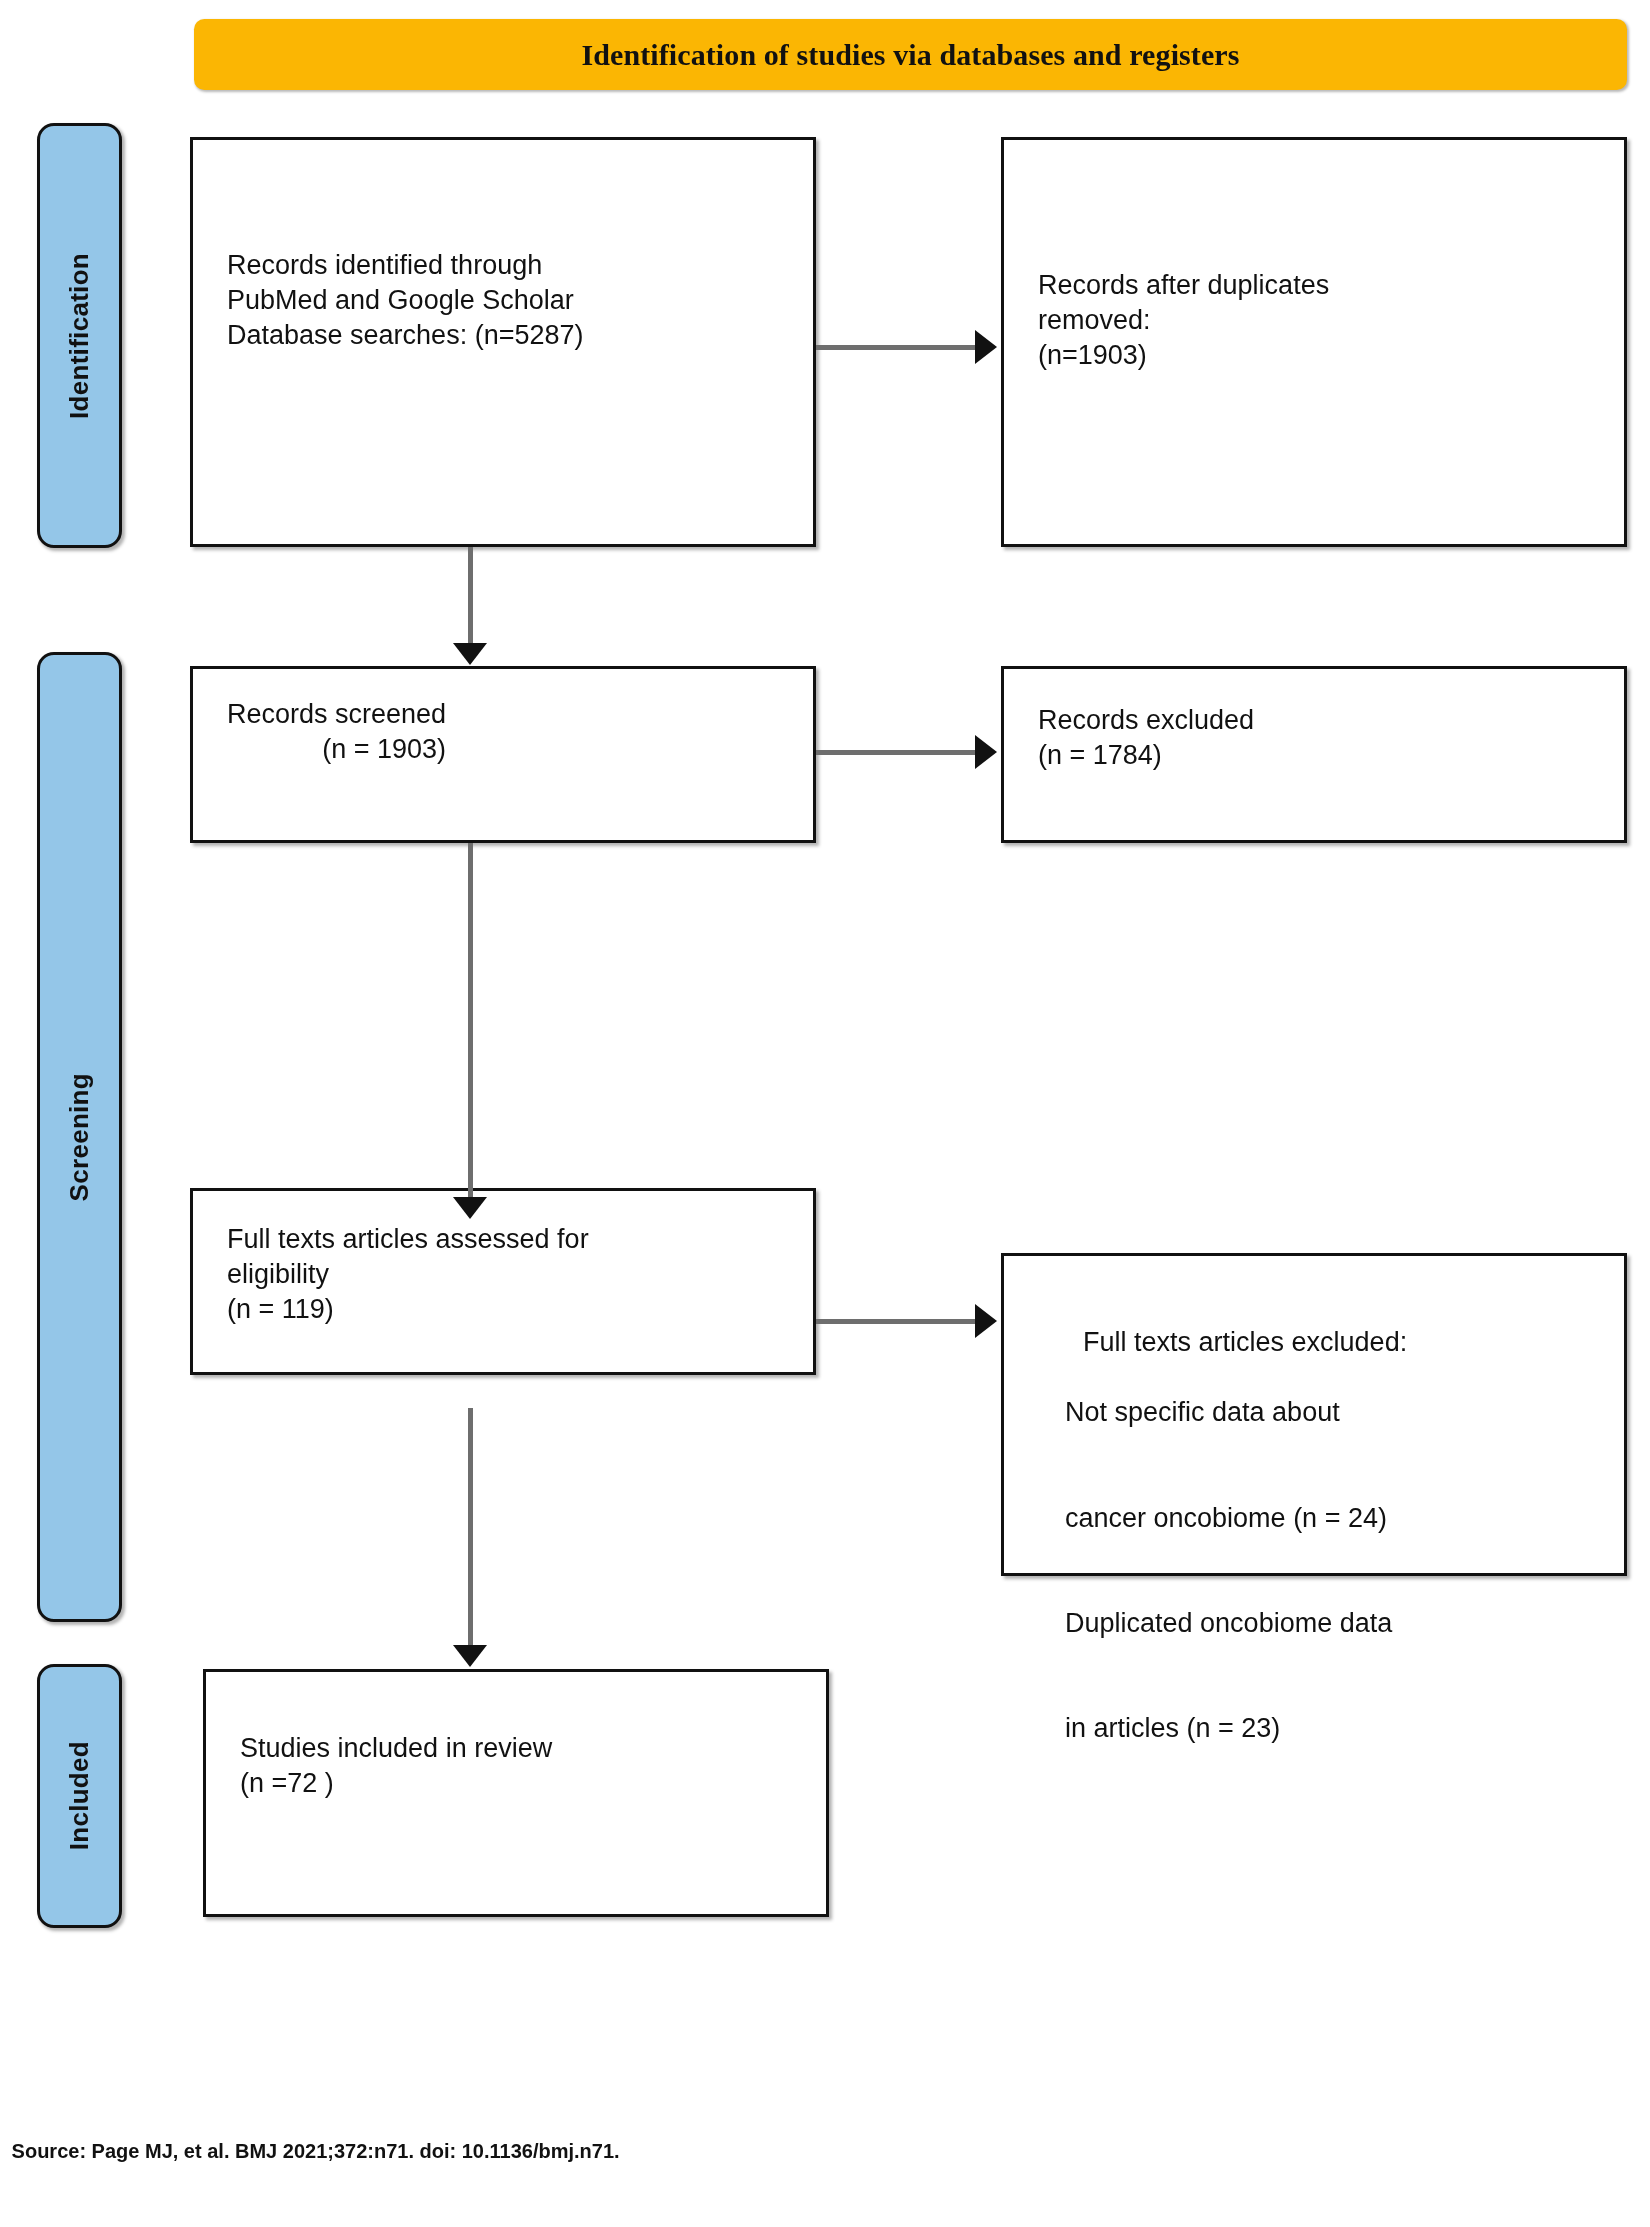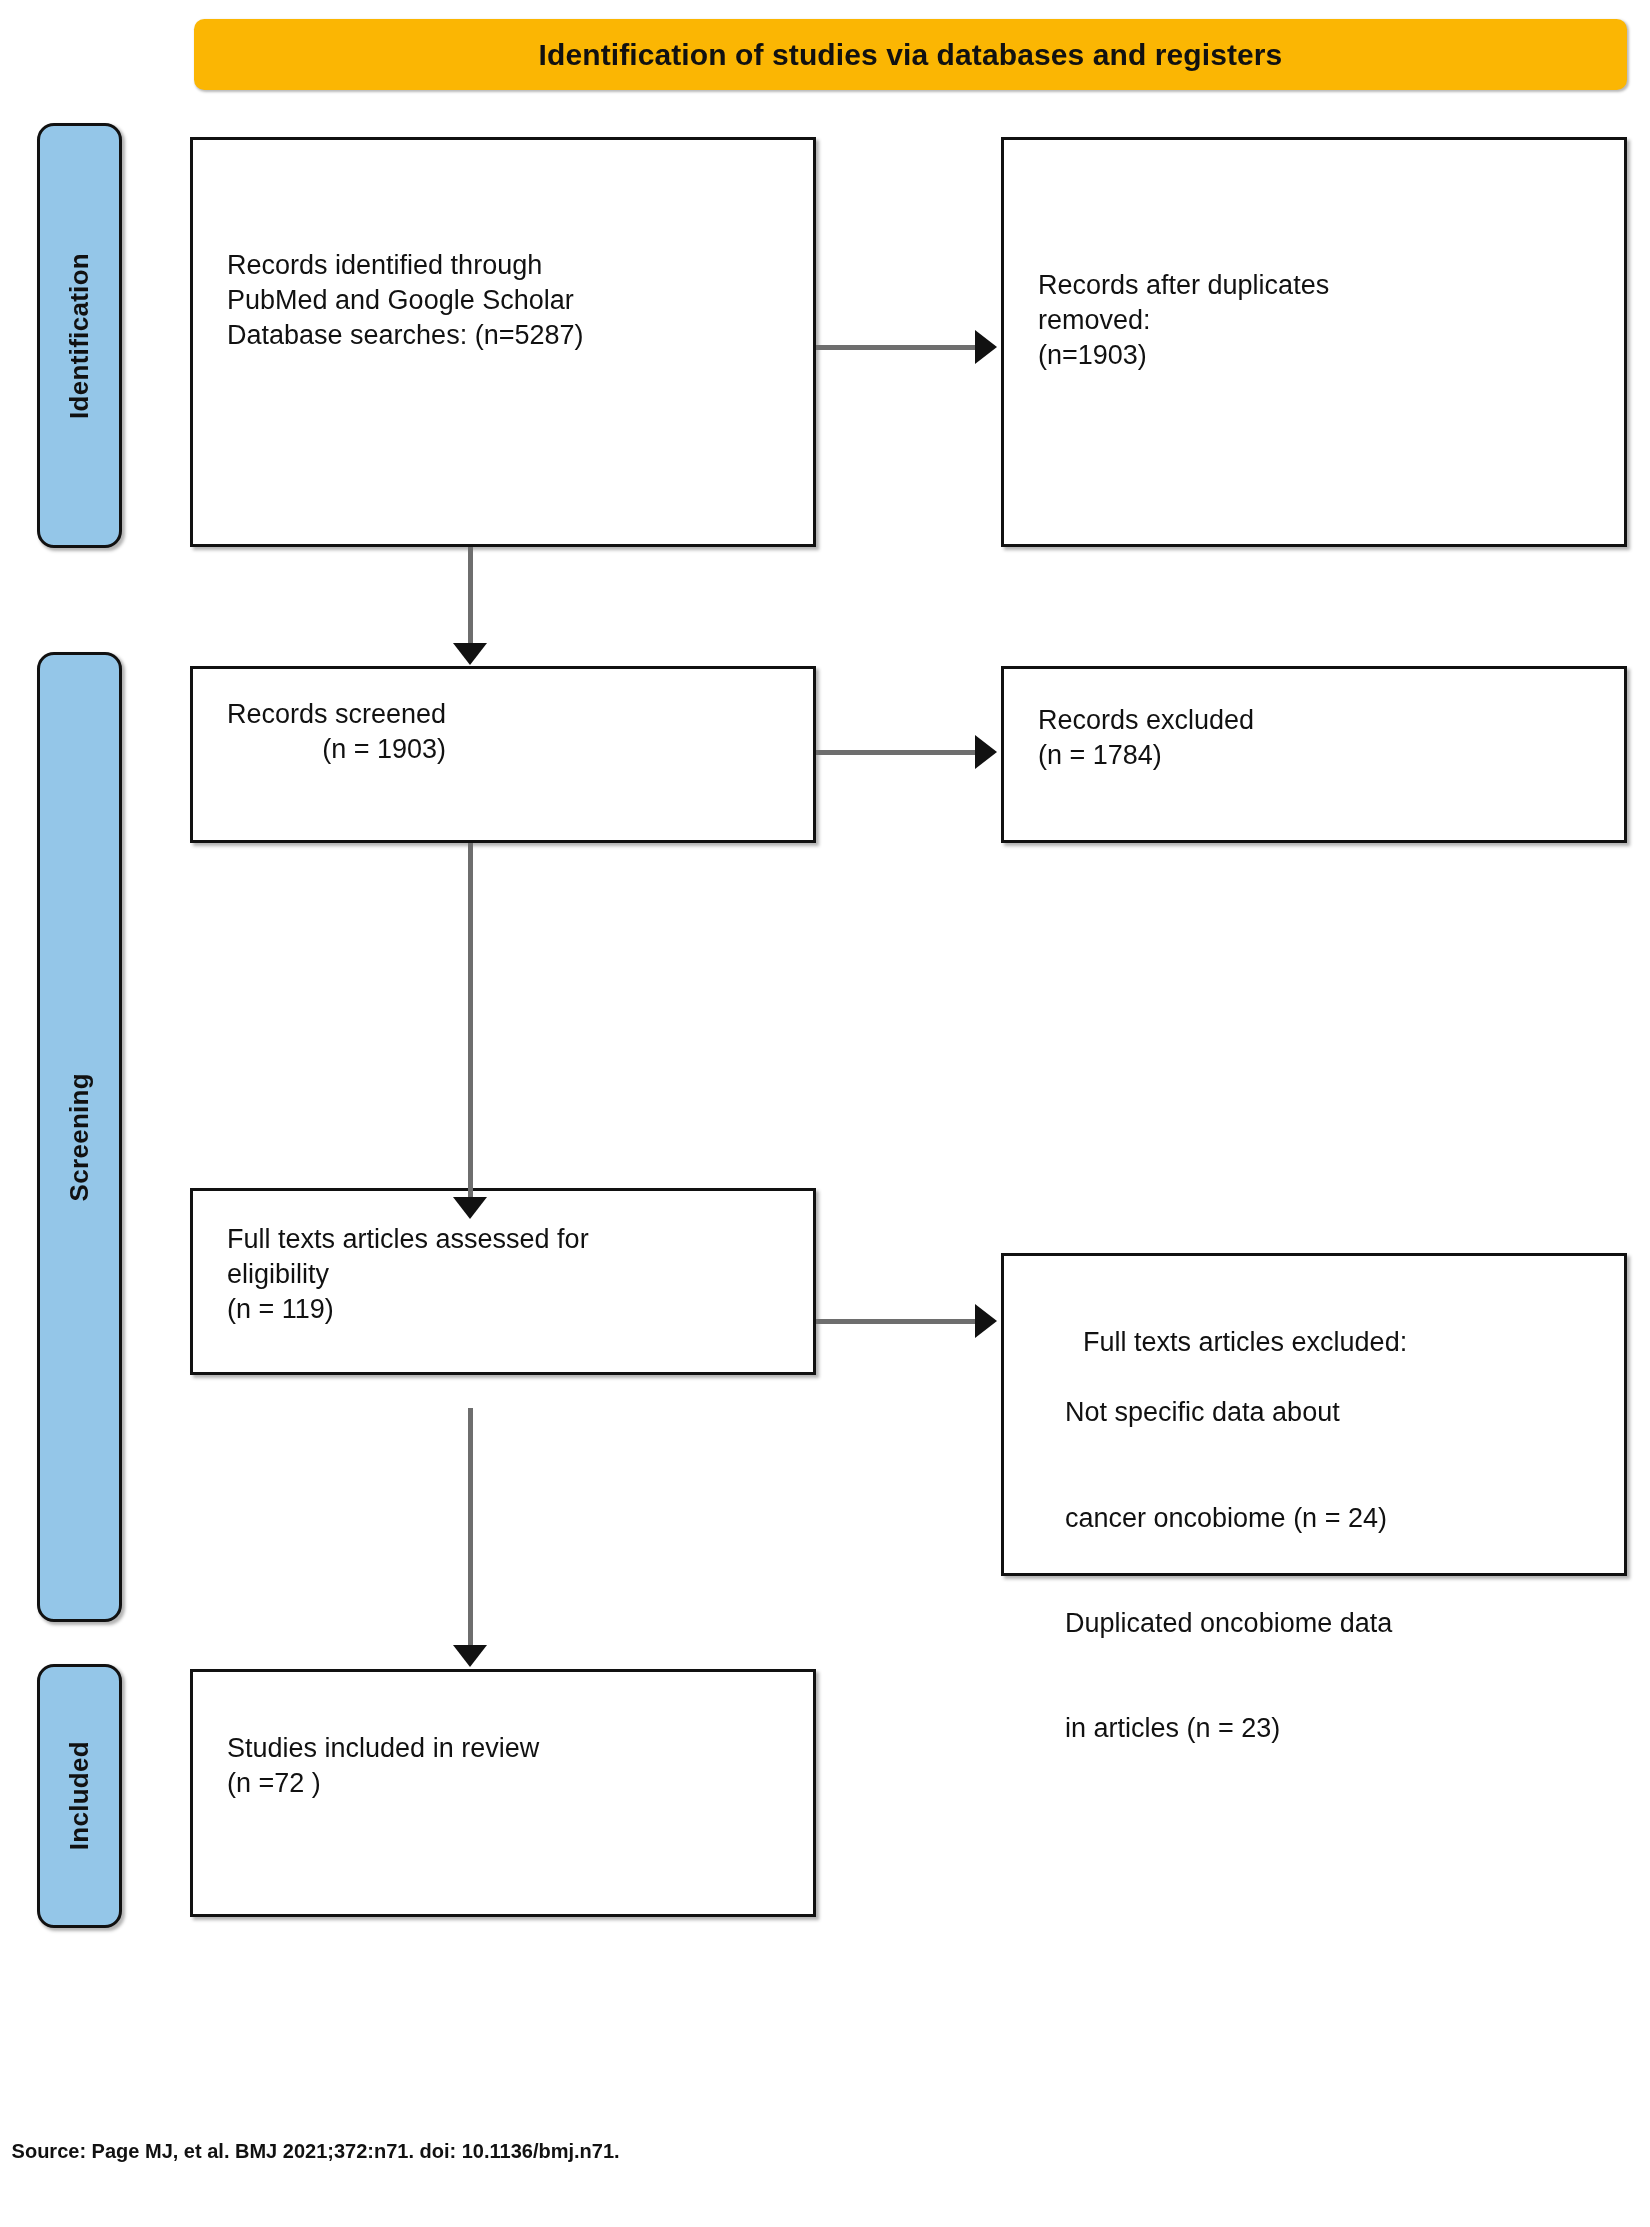--- a/index.html
+++ b/index.html
@@ -36,20 +36,21 @@
     align-items: center;
     justify-content: center;
   }
   .banner-title {
     font-size: 30px;
     font-weight: bold;
     color: #111111;
     letter-spacing: 0.1px;
     text-align: center;
     line-height: 1.1;
+    font-family: Liberation Serif, serif;
   }
 
   
   .phase {
     position: absolute;
     background: #94C6E8;
     border: 3.2px solid #111111;
     border-radius: 17px;
     box-shadow: 2.6px 2.6px 3.2px rgba(0,0,0,0.30);
     display: flex;
@@ -98,21 +99,21 @@
 
   .box-records-excluded   { left: 1001px; top: 666px; width: 626px;  height: 177px; padding-left: 28px;  }
   .box-records-excluded .box-text { top: 34px; }
 
   .box-fulltext-assessed  { left: 190px;  top: 1188px; width: 626px;  height: 187px;  }
   .box-fulltext-assessed .box-text { top: 31px; }
 
   .box-fulltext-excluded  { left: 1001px; top: 1253px; width: 626px;  height: 323px;  }
   .box-fulltext-excluded .box-text { top: 34px; }
 
-  .box-studies-included   { left: 190px;  top: 1669px; width: 626px;  height: 248px;  }
+  .box-studies-included   { left: 203px;  top: 1669px; width: 626px;  height: 248px;  }
   .box-studies-included .box-text { top: 59px; }
 
   
   .indent { padding-left: 27px; display: block; }
 
   
   .conn-v {
     position: absolute;
     width: 4.5px;
     background: #6e6e6e;

